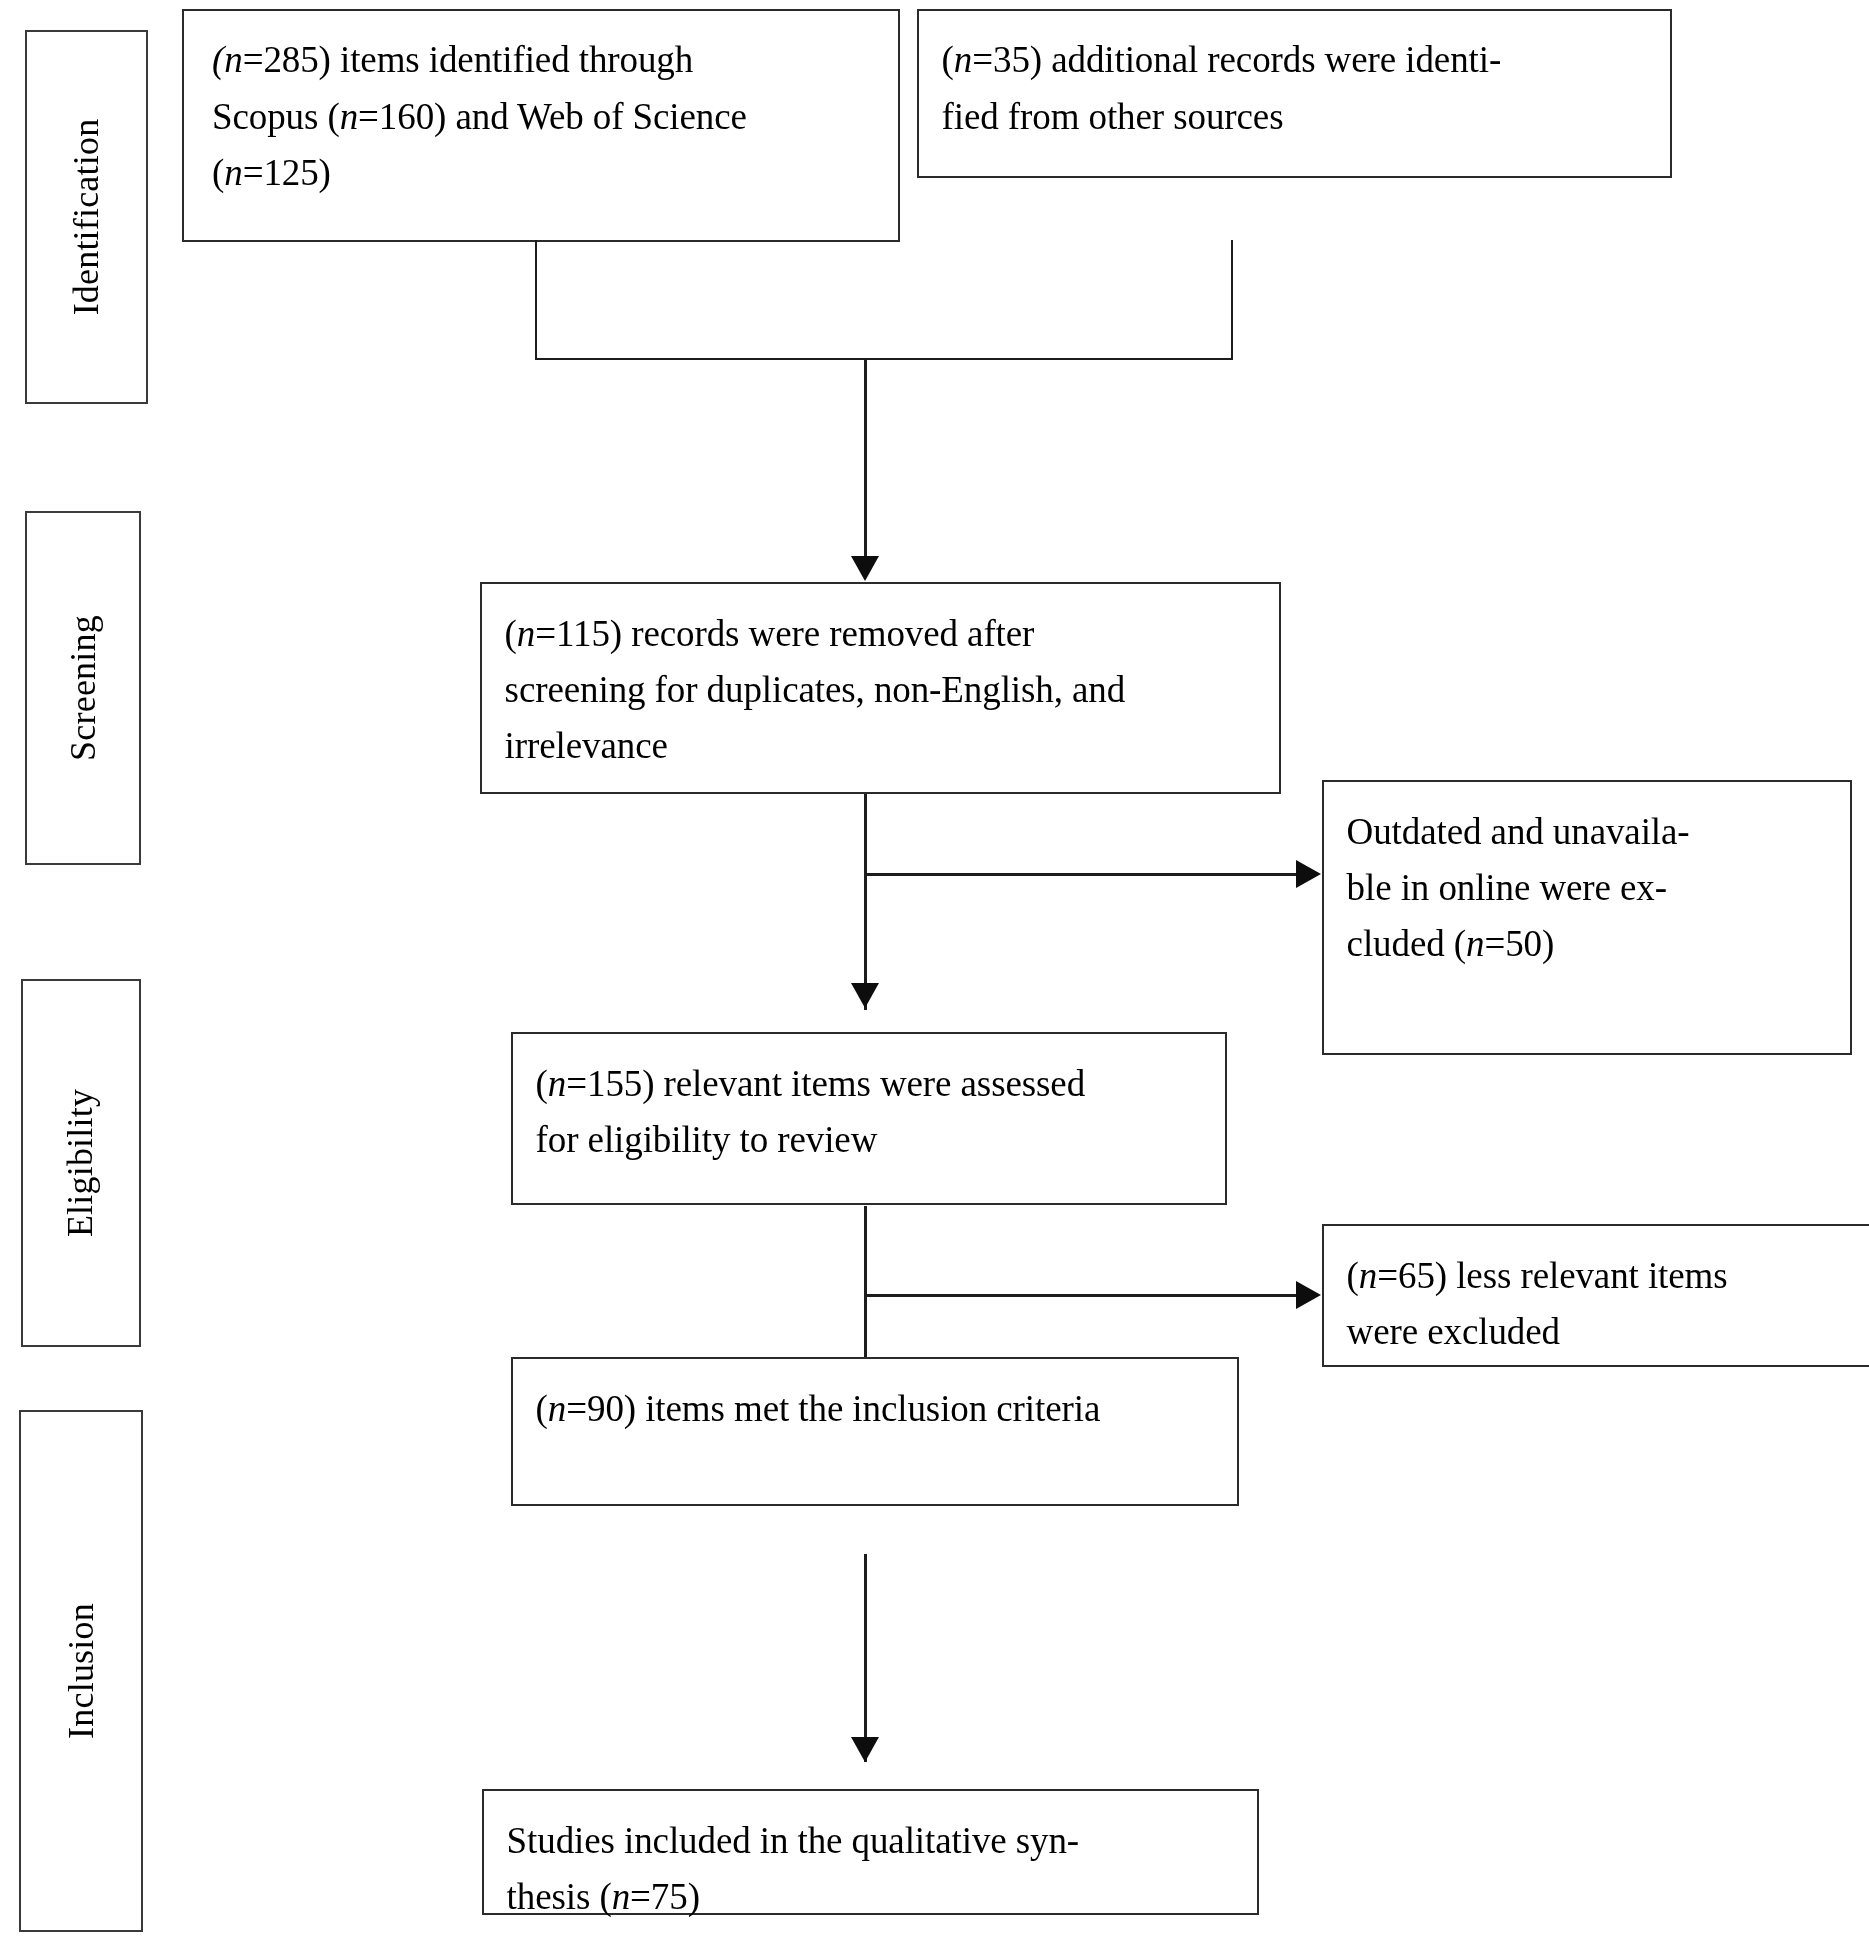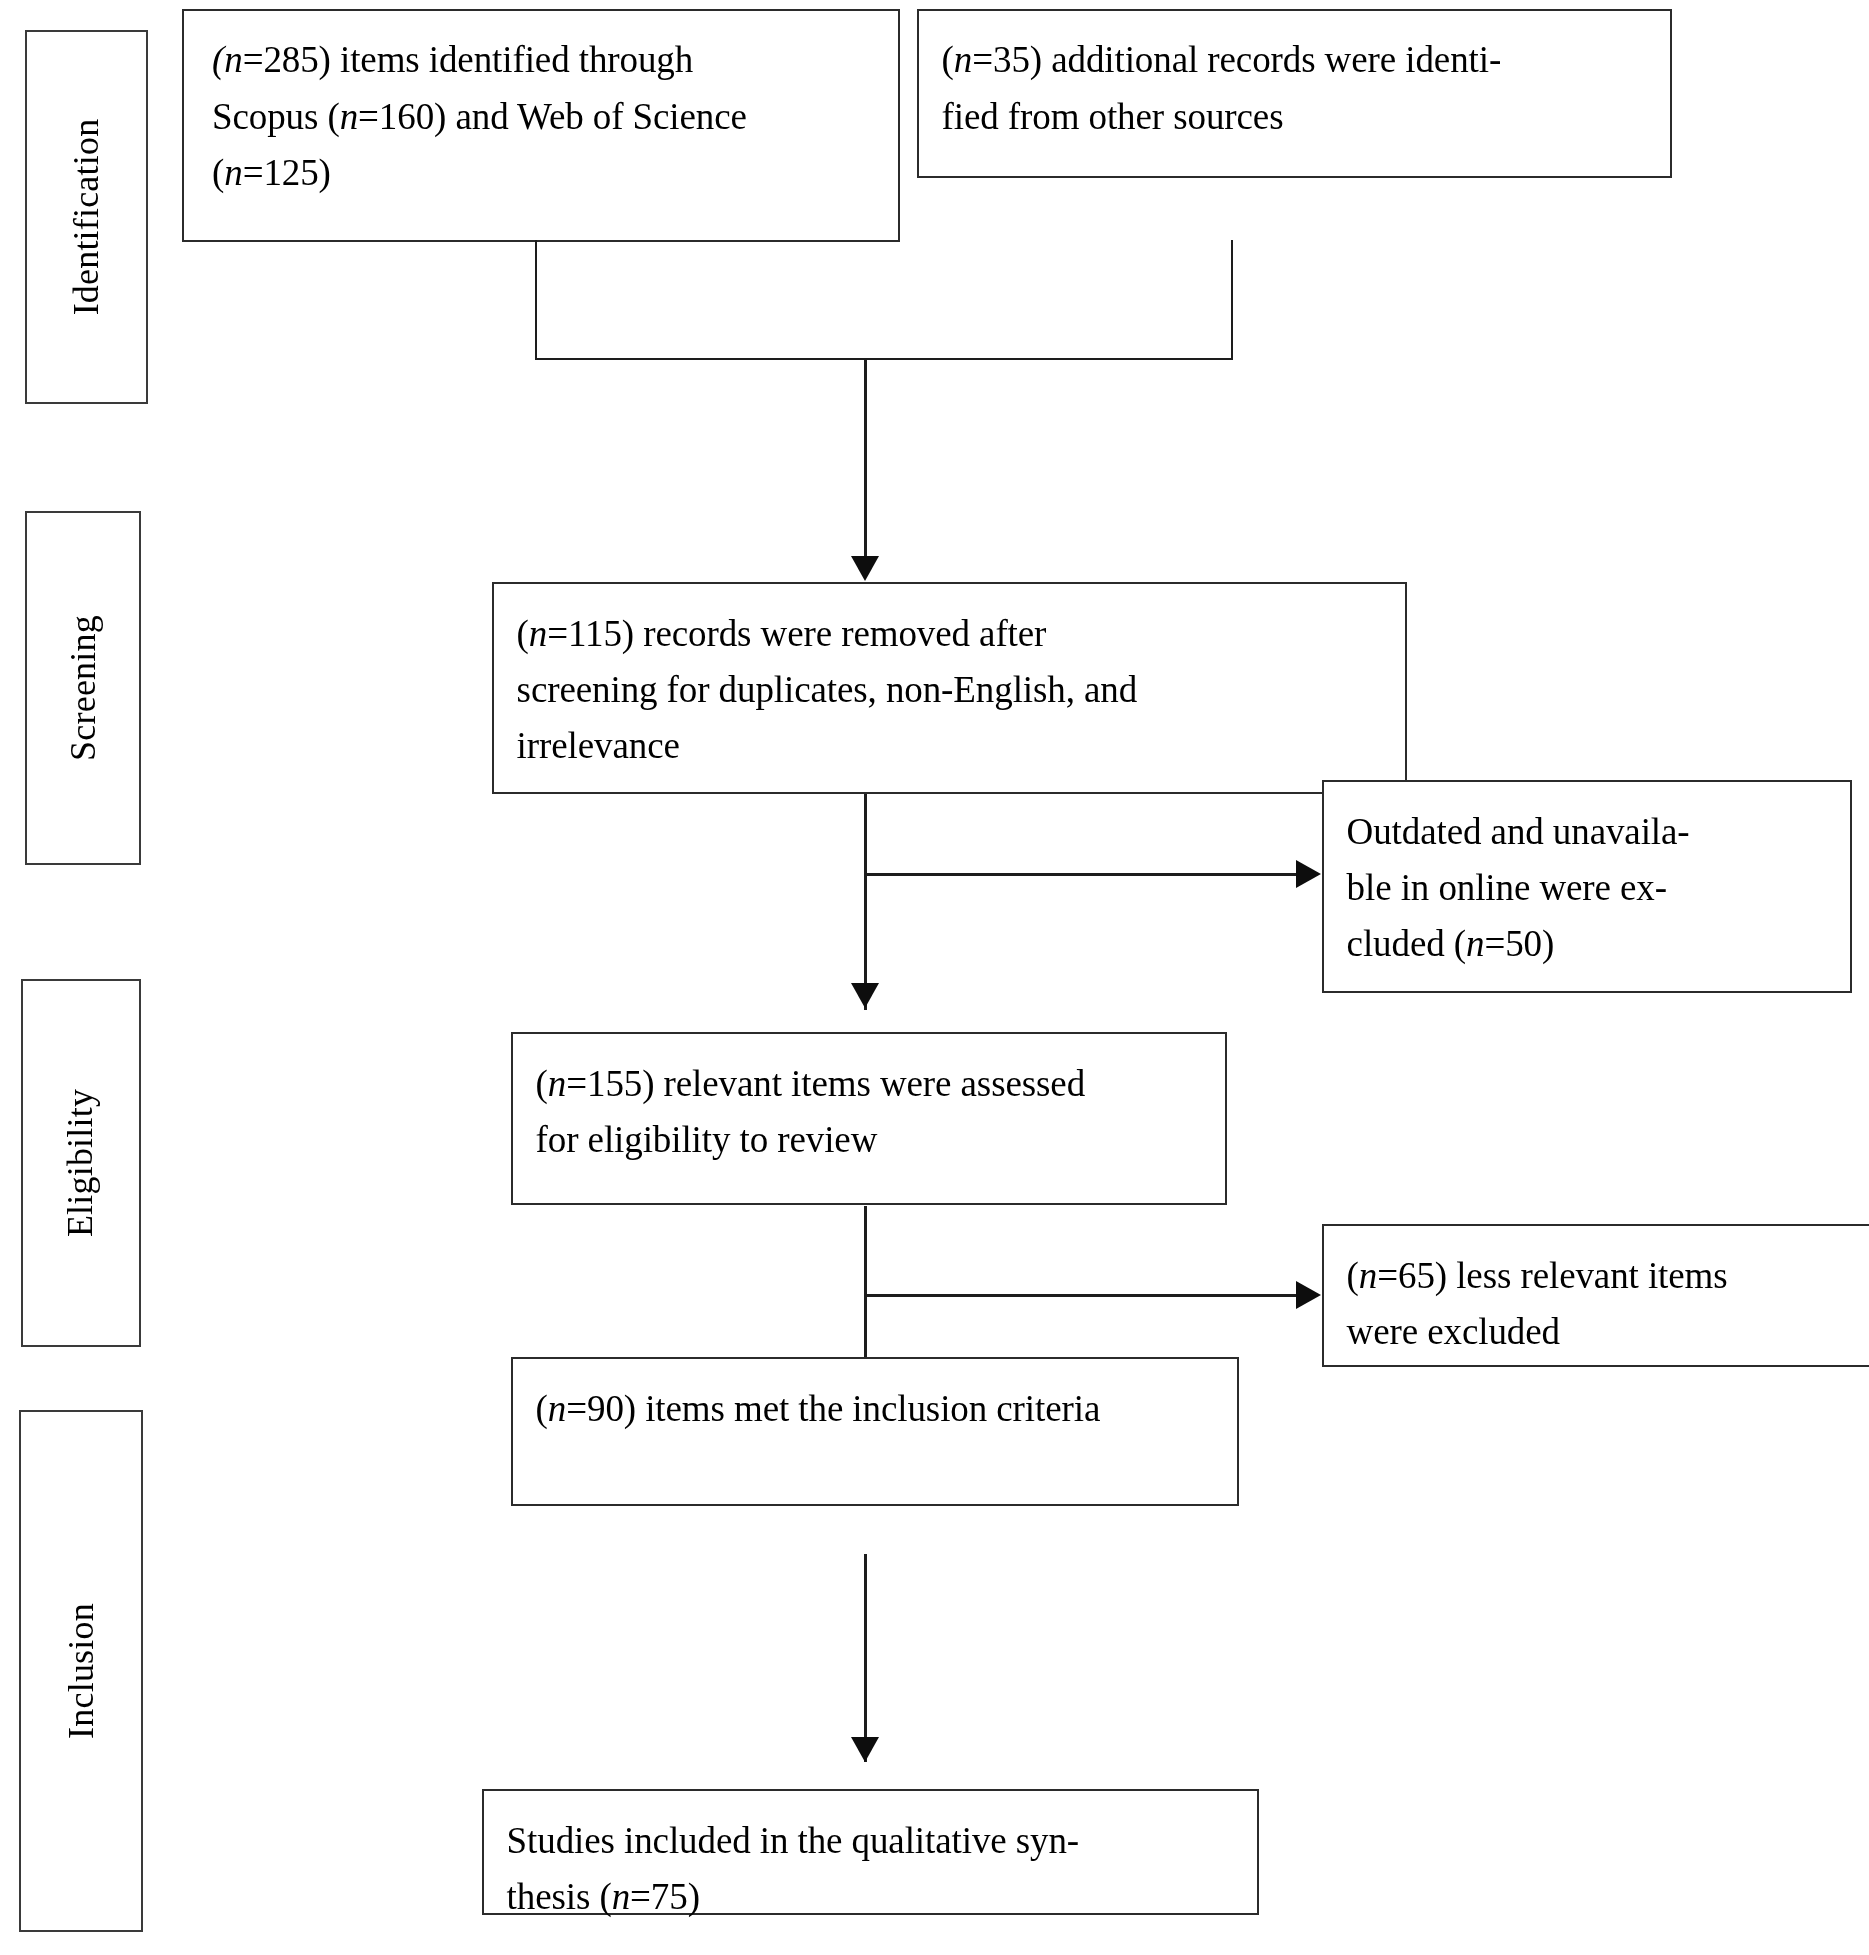--- a/index.html
+++ b/index.html
@@ -114,27 +114,27 @@
   <div class="box" style="left:917px; top:8.8px; width:755px; height:169px;">
     <div class="txt">(<i>n</i>=35) additional records were identi-
 fied from other sources</div>
   </div>
 
   <div class="merge-rect" style="left:535px; top:240px; width:698px; height:120px;"></div>
 
   <div class="vline" style="left:864px; top:360px; width:2.5px; height:199px;"></div>
   <div class="arrow-down" style="left:851px; top:556px;"></div>
 
-  <div class="box" style="left:492px; top:582px; width:915px; height:212px;">
+  <div class="box" style="left:480px; top:582px; width:801px; height:212px;">
     <div class="txt">(<i>n</i>=115) records were removed after
 screening for duplicates, non-English, and
 irrelevance</div>
   </div>
 
-  <div class="box" style="left:1322px; top:780px; width:530px; height:213px;">
+  <div class="box" style="left:1322px; top:780px; width:530px; height:275px;">
     <div class="txt">Outdated and unavaila-
 ble in online were ex-
 cluded (<i>n</i>=50)</div>
   </div>
 
   <div class="vline" style="left:864px; top:794px; width:2.5px; height:216px;"></div>
   <div class="arrow-down" style="left:851px; top:983px;"></div>
 
   <div class="hline" style="left:864px; top:873px; width:434px; height:2.5px;"></div>
   <div class="arrow-right" style="left:1296px; top:860px;"></div>

